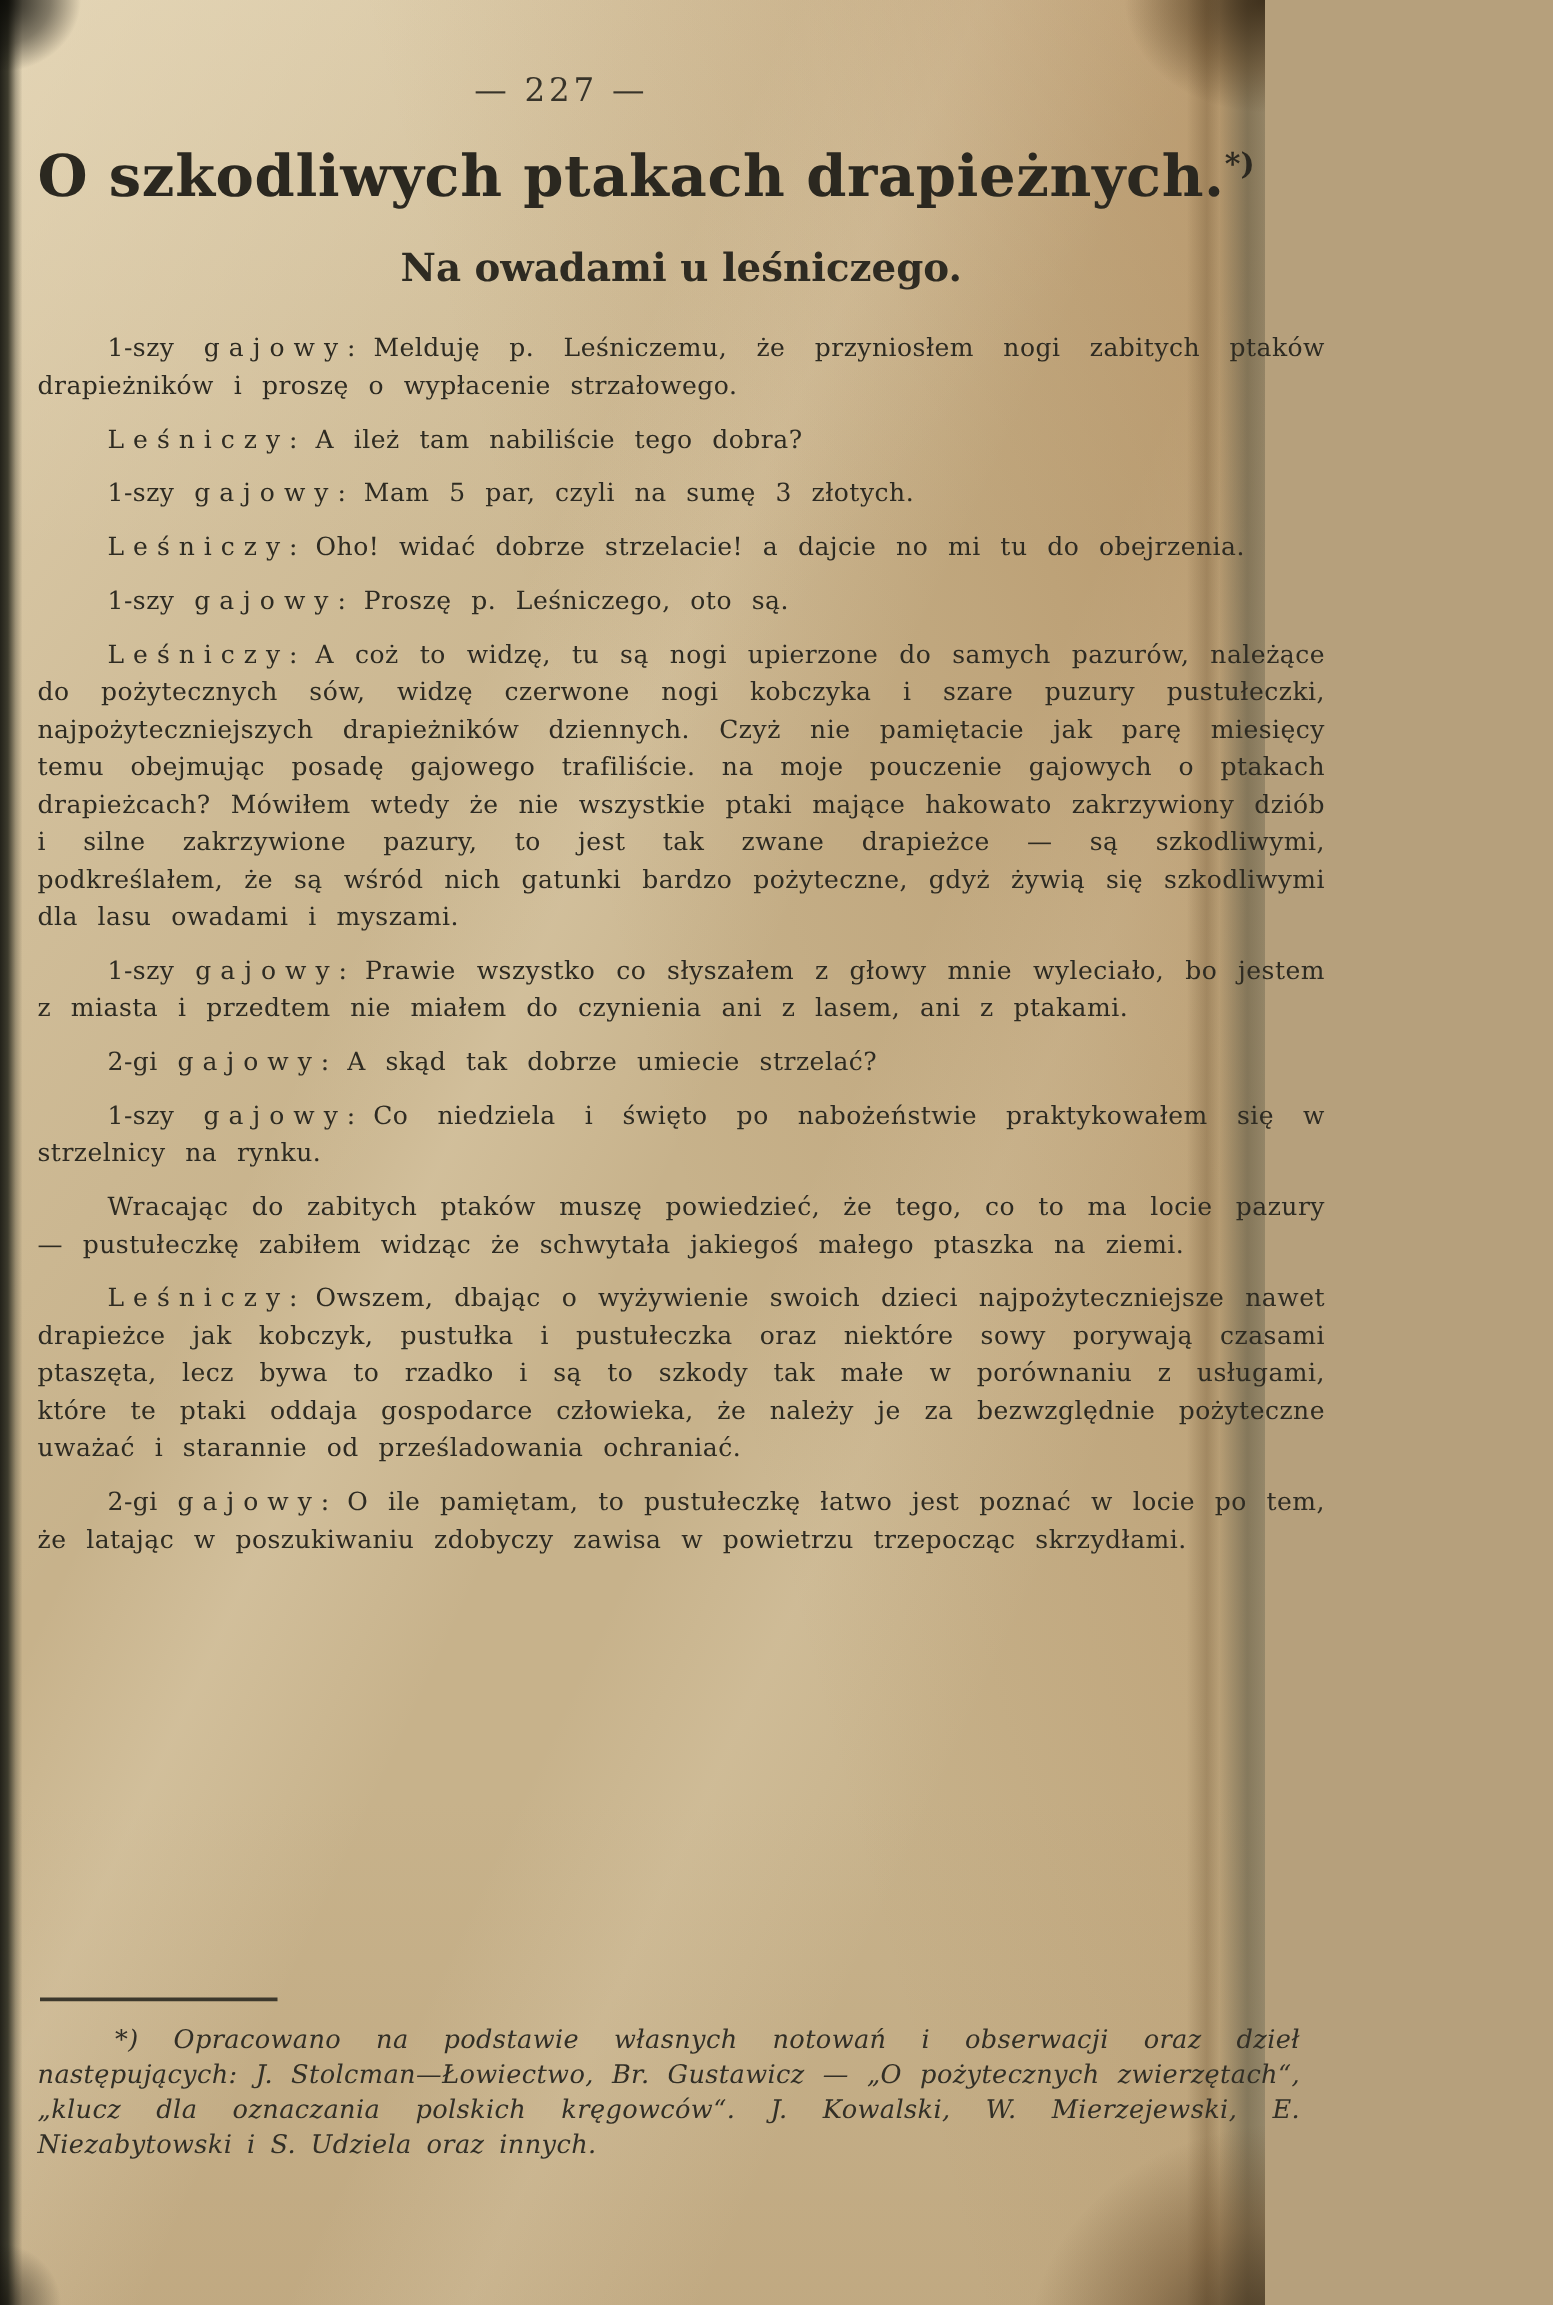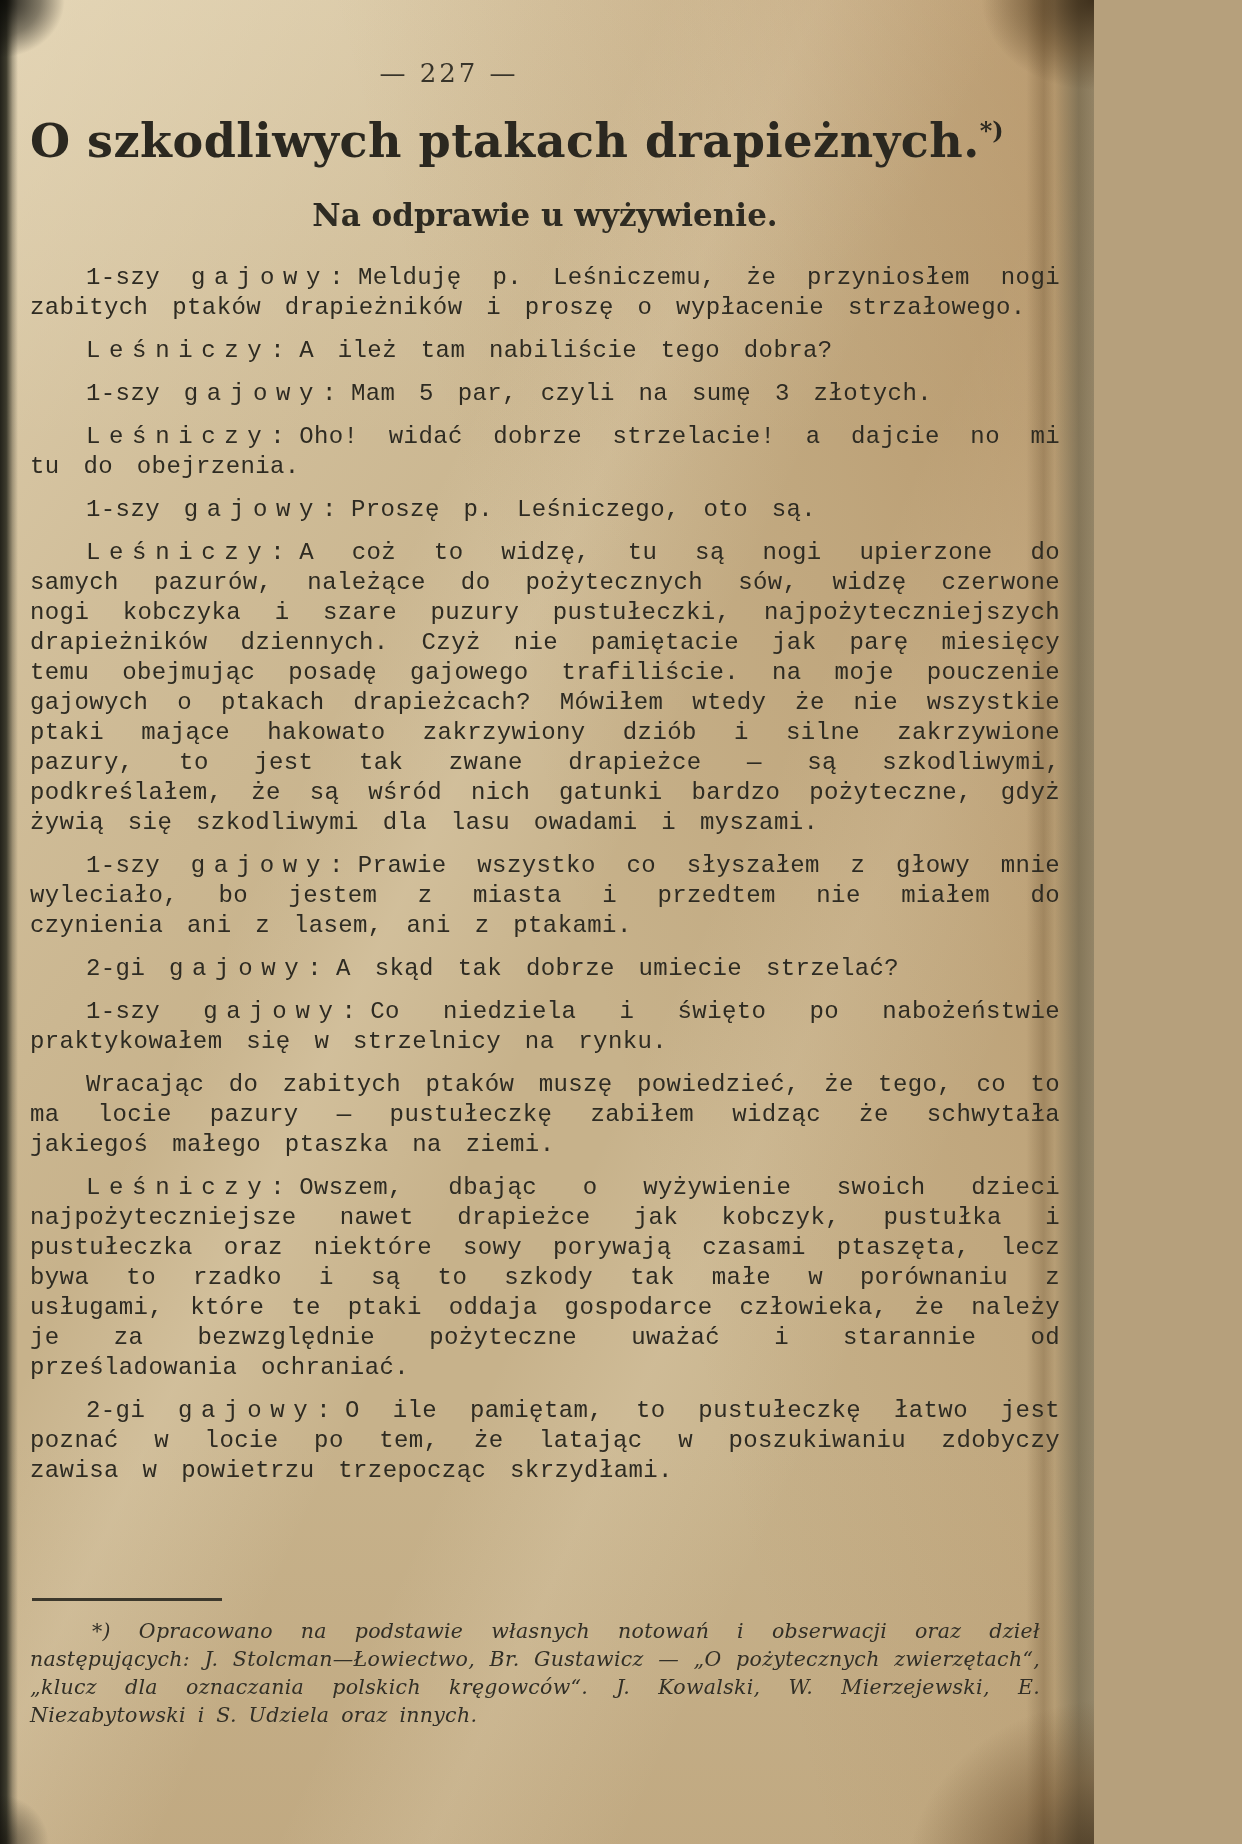--- a/index.html
+++ b/index.html
@@ -4,21 +4,21 @@
 <style>
   html,body{margin:0;padding:0;}
   body{
     width:1242px;height:1844px;
     font-family:"DejaVu Serif","Liberation Serif",serif;
     background:#b6a07c;
     overflow:hidden;
   }
   .page{
     position:relative;
-    width:1094px;height:1844px;
+    width:1012px;height:1844px;
     background-color:#c7b28b;
     background-image:
       
       radial-gradient(150px 120px at 100% 0%, rgba(48,34,16,0.85) 0%, rgba(78,56,28,0.45) 45%, rgba(78,56,28,0) 75%),
       
       radial-gradient(300px 260px at 102% 102%, rgba(50,36,18,0.85) 0%, rgba(96,68,36,0.45) 40%, rgba(96,68,36,0) 70%),
       
       linear-gradient(90deg, rgba(0,0,0,0) 93.8%, rgba(94,70,38,0.30) 95.4%, rgba(150,128,90,0.20) 96.4%, rgba(86,84,66,0.55) 98.6%, rgba(116,112,92,0.55) 100%),
       
       linear-gradient(75deg, rgba(0,0,0,0) 52%, rgba(150,100,46,0.16) 76%, rgba(150,98,44,0.35) 96%),
@@ -65,27 +65,26 @@
   h1.title sup{font-size:24px;line-height:0;vertical-align:18px;letter-spacing:0;}
   h2.subtitle{
     margin:0 0 30px 0;
     text-align:center;
     font-size:31px;
     font-weight:bold;
     color:#2e2b22;
   }
   .dialogue p.para{
     margin:0 0 13px 0;
-    font-size:24px;
+    font-size:20px;
     line-height:30px;
     text-align:justify;
     text-indent:56px;
     word-spacing:9px;
     letter-spacing:0.4px;
-    font-family:Liberation Mono, monospace;
   }
   .speaker{padding-right:14px;white-space:nowrap;}
   .speaker .spaced{letter-spacing:0.36em;}
   .footnote-block{
     position:absolute;left:30px;top:1598px;width:1010px;
   }
   .footnote-rule{
     width:190px;height:0;
     border-top:3px solid #3c382c;
     margin:0 0 16px 2px;
@@ -108,21 +107,21 @@
 <div class="page">
   <div class="spine"></div>
   <div class="corner-tl"></div>
   <div class="corner-bl"></div>
 
   <div class="content">
     <div class="page-number">— 227 —</div>
 
     <h1 class="title"><span>O szkodliwych ptakach drapieżnych.</span><sup>*)</sup></h1>
 
-    <h2 class="subtitle">Na odprawie u wyżywienie.</h2>
+    <h2 class="subtitle">Na owadami u leśniczego.</h2>
 
     <div class="dialogue" id="dialogue">
         <p class="para"><span class="speaker">1-szy <span class="spaced">gajowy</span>:</span>Melduję p. Leśniczemu, że przyniosłem nogi zabitych ptaków drapieżników i proszę o wypłacenie strzałowego.</p>
         <p class="para"><span class="speaker"><span class="spaced">Leśniczy</span>:</span>A ileż tam nabiliście tego dobra?</p>
         <p class="para"><span class="speaker">1-szy <span class="spaced">gajowy</span>:</span>Mam 5 par, czyli na sumę 3 złotych.</p>
         <p class="para"><span class="speaker"><span class="spaced">Leśniczy</span>:</span>Oho! widać dobrze strzelacie! a dajcie no mi tu do obejrzenia.</p>
         <p class="para"><span class="speaker">1-szy <span class="spaced">gajowy</span>:</span>Proszę p. Leśniczego, oto są.</p>
         <p class="para"><span class="speaker"><span class="spaced">Leśniczy</span>:</span>A coż to widzę, tu są nogi upierzone do samych pazurów, należące do pożytecznych sów, widzę czerwone nogi kobczyka i szare puzury pustułeczki, najpożyteczniejszych drapieżników dziennych. Czyż nie pamiętacie jak parę miesięcy temu obejmując posadę gajowego trafiliście. na moje pouczenie gajowych o ptakach drapieżcach? Mówiłem wtedy że nie wszystkie ptaki mające hakowato zakrzywiony dziób i silne zakrzywione pazury, to jest tak zwane drapieżce — są szkodliwymi, podkreślałem, że są wśród nich gatunki bardzo pożyteczne, gdyż żywią się szkodliwymi dla lasu owadami i myszami.</p>
         <p class="para"><span class="speaker">1-szy <span class="spaced">gajowy</span>:</span>Prawie wszystko co słyszałem z głowy mnie wyleciało, bo jestem z miasta i przedtem nie miałem do czynienia ani z lasem, ani z ptakami.</p>
         <p class="para"><span class="speaker">2-gi <span class="spaced">gajowy</span>:</span>A skąd tak dobrze umiecie strzelać?</p>

